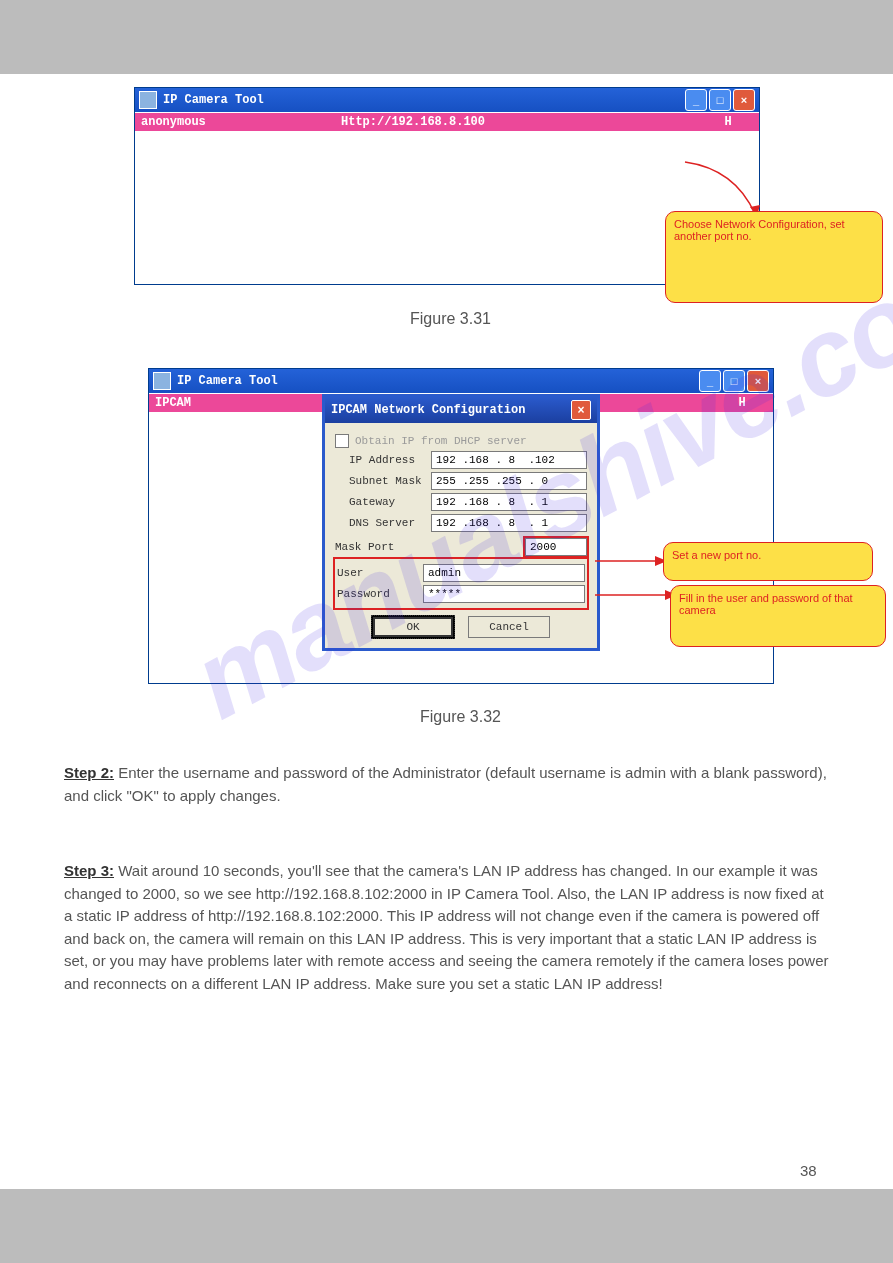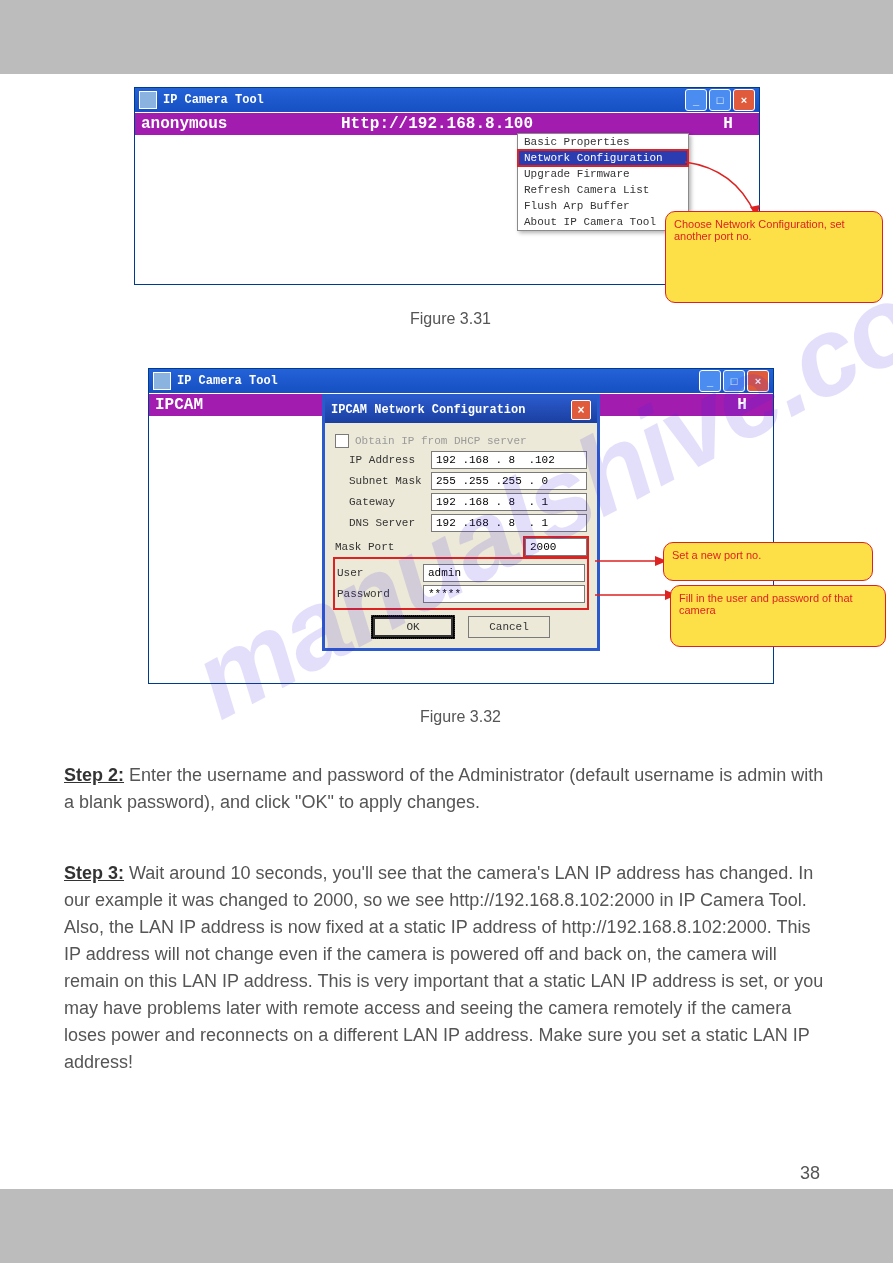--- a/index.html
+++ b/index.html
@@ -71,25 +71,25 @@
     border-radius: 3px;
     font-size: 11px;
     color: #fff;
     display: flex;
     align-items: center;
     justify-content: center;
     font-family: Arial;
   }
   .winbtn.close { background: #e05a3c; }
   .cambar {
-    background: #a21caf;
+    background: #ec4899;
     color: #fff;
     font-family: "Courier New", monospace;
     font-weight: bold;
-    font-size: 16px;
+    font-size: 12px;
     padding: 2px 6px;
     display: flex;
     border-top: 1px solid #fff;
   }
   .cambar .col1 { width: 200px; }
   .cambar .col2 { flex: 1; }
   .cambar .col3 { width: 50px; text-align: center; }
 
   .ctxmenu {
     position: absolute;
@@ -203,21 +203,21 @@
     border: 1px solid #7a7a7a;
     background: #ece9d8;
     font-family: "Courier New", monospace;
     font-size: 11px;
     display: flex; align-items:center; justify-content:center;
   }
   .okbtn { outline: 1px dotted #333; box-shadow: 0 0 0 2px #333 inset, 0 0 0 1px #000; border-color:#000; }
 
   .bodytext {
     position: absolute;
-    font-size: 18px;
+    font-size: 15px;
     color: #555;
     line-height: 1.5;
   }
   .bold { font-weight: bold; color: #333; text-decoration: underline; }
 </style>
 </head>
 <body>
 
 <div class="topbar"></div>
 
@@ -235,28 +235,20 @@
         <div class="winbtn close">×</div>
       </div>
     </div>
     <div class="cambar">
       <span class="col1">anonymous</span>
       <span class="col2">Http://192.168.8.100</span>
       <span class="col3">H</span>
     </div>
   </div>
 
-  <div class="ctxmenu">
-    <div class="ctxitem">Basic Properties</div>
-    <div class="ctxitem sel">Network Configuration</div>
-    <div class="ctxitem">Upgrade Firmware</div>
-    <div class="ctxitem">Refresh Camera List</div>
-    <div class="ctxitem">Flush Arp Buffer</div>
-    <div class="ctxitem">About IP Camera Tool</div>
-  </div>
 
   <svg class="redarrow" style="left:665px; top:85px;" width="110" height="70">
     <path d="M20 3 Q70 10 90 55" stroke="#d22" stroke-width="1.5" fill="none"></path>
     <path d="M85 48 L92 57 L95 46 Z" fill="#d22"></path>
   </svg>
 
   <div class="callout" style="left:665px; top:137px; width:200px; height:78px;">
     <span>Choose Network Configuration, set another port no.</span>
   </div>
 

